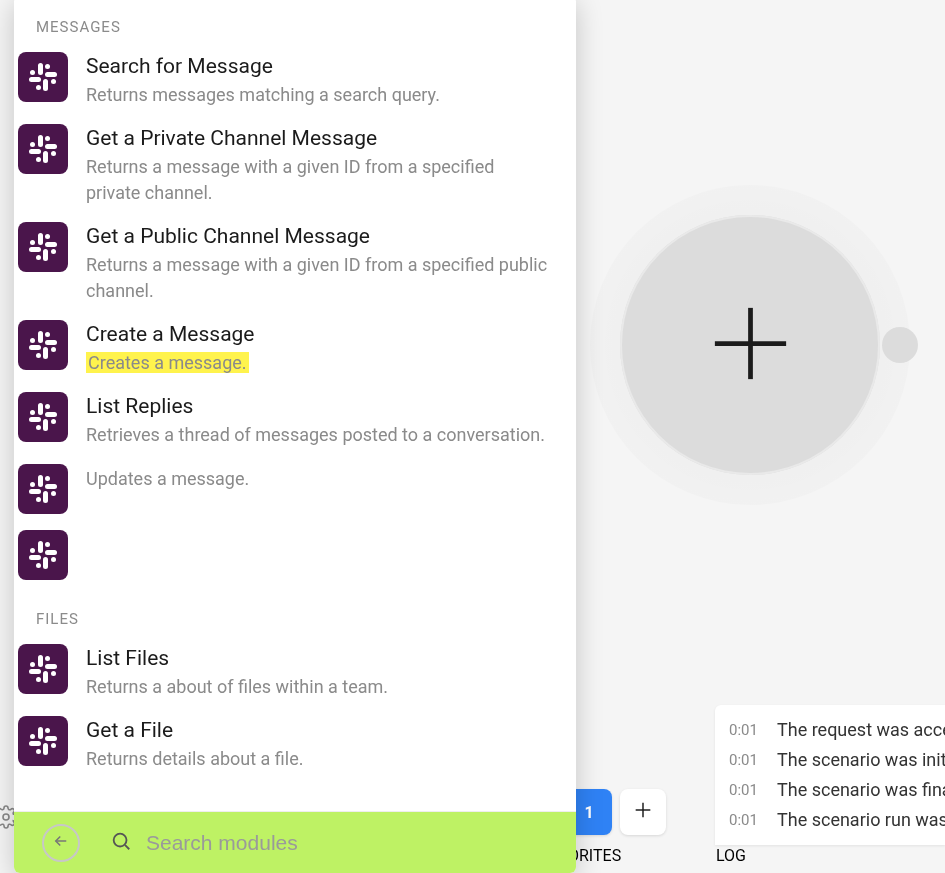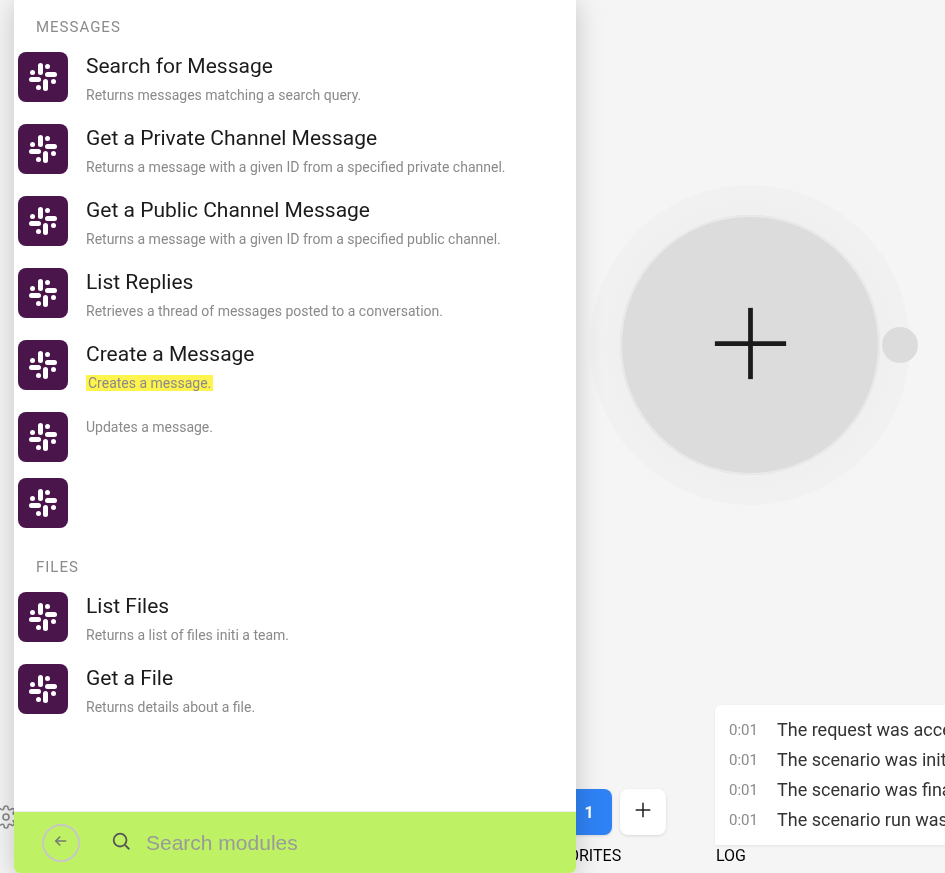--- a/index.html
+++ b/index.html
@@ -125,21 +125,21 @@
   }
   .app-icon svg { width: 32px; height: 32px; }
 
   .module-text { flex: 1 1 auto; min-width: 0;}
   .module-title {
     font-size: 21px;
     color: #1b1b1b;
     line-height: 28px;
   }
   .module-desc {
-    font-size: 14px;
+    font-size: 18px;
     color: #8a8a8a;
     line-height: 26px;
     margin-top: 2px;
   }
 
   .highlight {
     background: #fff34d;
     display: inline;
     box-decoration-break: clone;
     padding: 0 2px;
@@ -268,62 +268,62 @@
             <div class="module-desc">Returns a message with a given ID from a specified public channel.</div>
           </div>
         </div>
         <div class="module-item">
           <div class="app-icon">
             <svg viewBox="0 0 32 32">
               <use href="#slack-glyph"></use>
             </svg>
           </div>
           <div class="module-text">
+            <div class="module-title">Create a Message</div>
+            <div class="module-desc" style="position: relative;"><span class="highlight">Creates a message.</span></div>
+          </div>
+        </div>
+        <div class="module-item">
+          <div class="app-icon">
+            <svg viewBox="0 0 32 32">
+              <use href="#slack-glyph"></use>
+            </svg>
+          </div>
+          <div class="module-text">
             <div class="module-title">List Replies</div>
             <div class="module-desc">Retrieves a thread of messages posted to a conversation.</div>
           </div>
         </div>
         <div class="module-item">
           <div class="app-icon">
             <svg viewBox="0 0 32 32">
               <use href="#slack-glyph"></use>
             </svg>
           </div>
           <div class="module-text">
-            <div class="module-title">Create a Message</div>
-            <div class="module-desc" style="position: relative;"><span class="highlight">Creates a message.</span></div>
-          </div>
-        </div>
-        <div class="module-item">
-          <div class="app-icon">
-            <svg viewBox="0 0 32 32">
-              <use href="#slack-glyph"></use>
-            </svg>
-          </div>
-          <div class="module-text">
             <div class="module-desc">Updates a message.</div>
           </div>
         </div>
         <div class="module-item">
           <div class="app-icon">
             <svg viewBox="0 0 32 32">
               <use href="#slack-glyph"></use>
             </svg>
           </div>
         </div>
         <div class="section-header">FILES</div>
         <div class="module-item">
           <div class="app-icon">
             <svg viewBox="0 0 32 32">
               <use href="#slack-glyph"></use>
             </svg>
           </div>
           <div class="module-text">
             <div class="module-title">List Files</div>
-            <div class="module-desc">Returns a list of files initi a team.</div>
+            <div class="module-desc">Returns a about of files within a team.</div>
           </div>
         </div>
         <div class="module-item">
           <div class="app-icon">
             <svg viewBox="0 0 32 32">
               <use href="#slack-glyph"></use>
             </svg>
           </div>
           <div class="module-text">
             <div class="module-title">Get a File</div>

